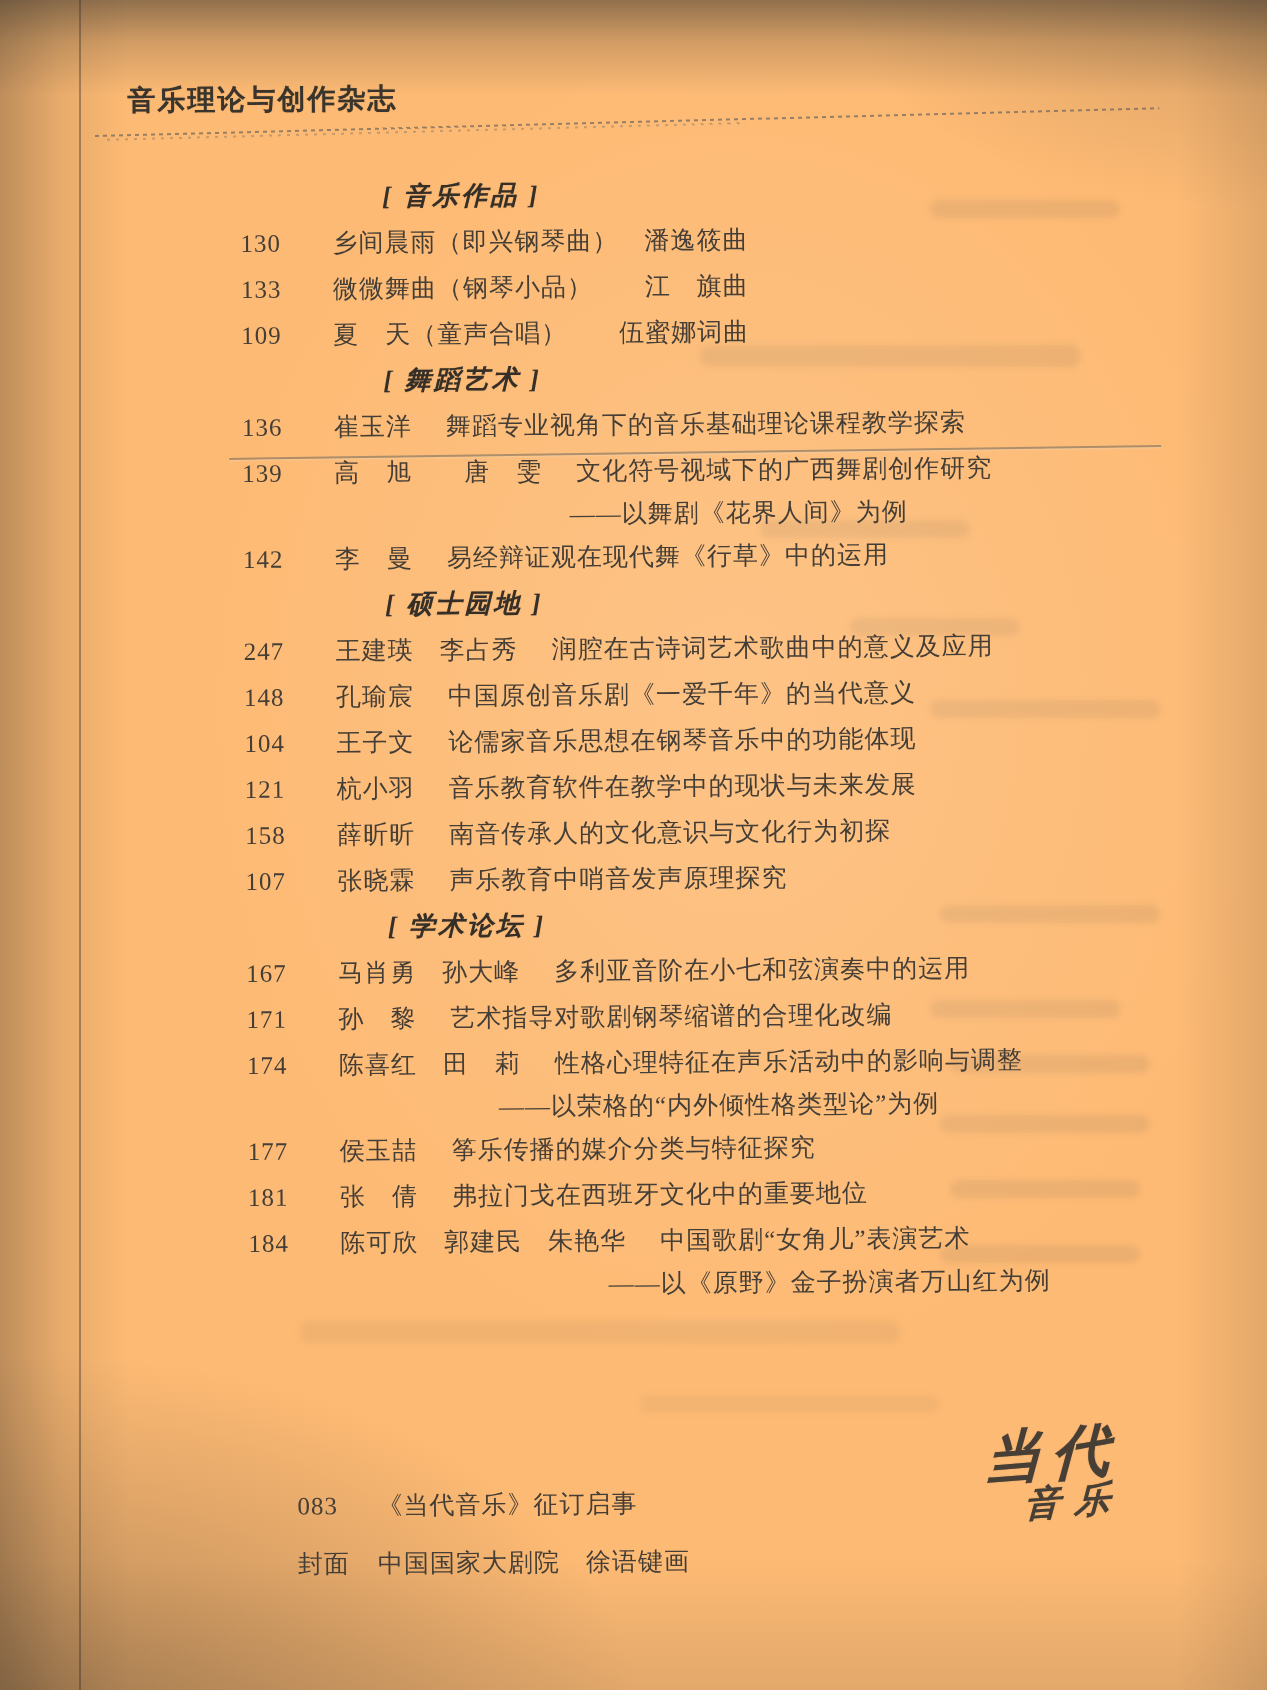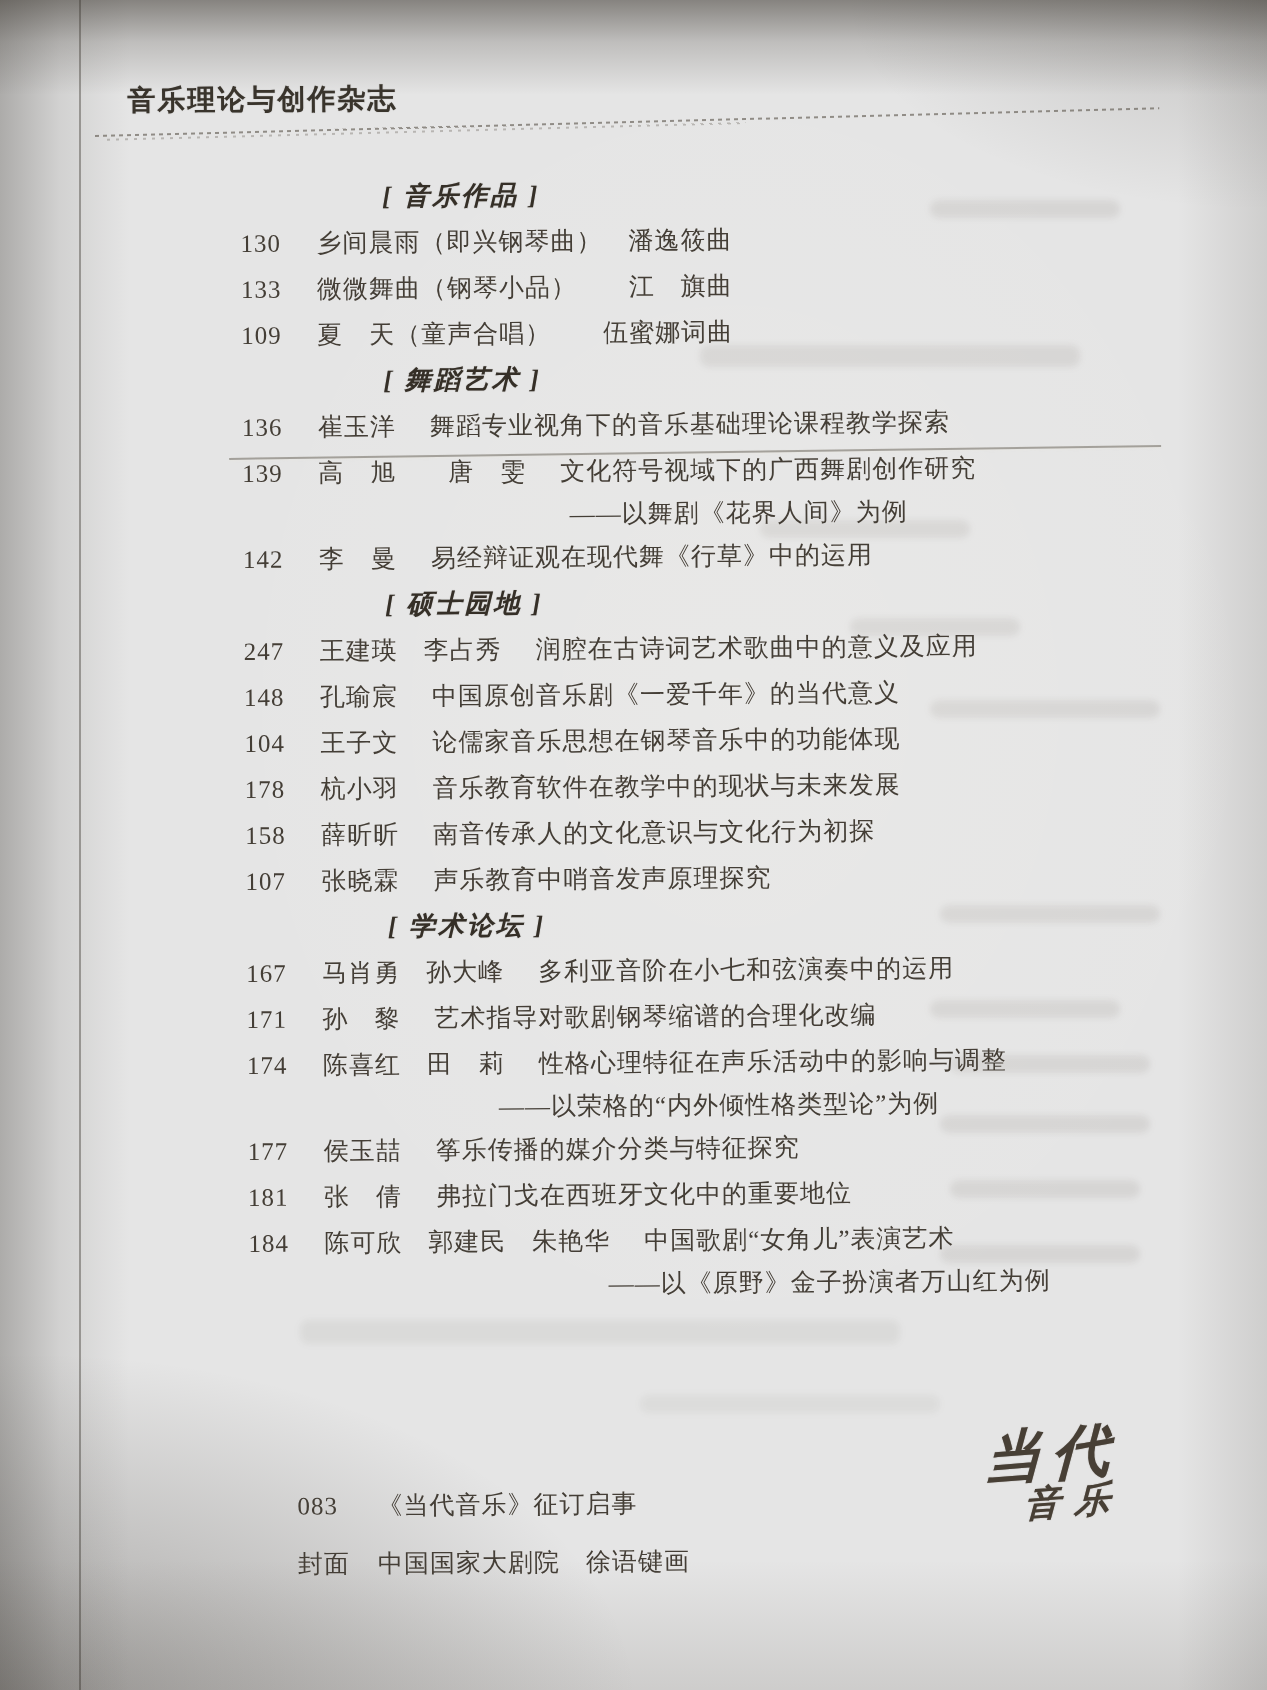--- a/index.html
+++ b/index.html
@@ -1,18 +1,18 @@
 <!DOCTYPE html>
 <html><head>
 <meta charset="utf-8">
 <style>
   html,body{margin:0;padding:0;background:#6e6962;}
   .photo{
     position:relative; width:1267px; height:1690px; overflow:hidden;
-    background:#e5e5e5;
+    background:#fdba74;
     font-family:"Liberation Serif","DejaVu Serif",serif;
     color:#443e36;
   }
   
   .photo::before{
     content:""; position:absolute; inset:0; pointer-events:none; z-index:3;
     background:
       radial-gradient(ellipse 760px 950px at 58% 42%, rgba(255,252,244,0.14), transparent 72%),
       linear-gradient(to bottom, rgba(56,51,44,0.55) 0px, rgba(56,51,44,0.22) 42px, rgba(56,51,44,0) 95px),
       linear-gradient(to right, rgba(42,38,32,0.30) 0px, rgba(42,38,32,0.10) 60px, rgba(42,38,32,0) 130px),
@@ -47,21 +47,21 @@
     background:rgba(110,103,93,0.55); transform:rotate(-0.35deg);
     box-shadow:0 1px 2px rgba(236,231,222,0.35);
   }
 
   .toc{ position:absolute; left:245px; top:172px; width:830px; font-size:25px; line-height:46px; }
   .sec-heading{
     margin-left:142px; font-weight:bold; font-style:italic; font-size:26px;
     letter-spacing:3px; color:#352f27; text-shadow:0 0 1px rgba(53,47,39,0.4);
   }
   .entry{ display:flex; align-items:baseline; white-space:pre; }
-  .num{ flex:none; width:48px; margin-right:28px; letter-spacing:1px; }
+  .num{ flex:none; width:48px; margin-right:44px; letter-spacing:1px; }
   .authors{ flex:none; margin-right:34px; letter-spacing:1px; }
   .title{ letter-spacing:1px; }
   .cont{ text-align:right; line-height:40px; letter-spacing:1px; white-space:pre; }
   .cont-1{ width:665px; } .cont-2{ width:692px; } .cont-3{ width:802px; }
 
   .footer{ position:absolute; left:245px; top:1475px; width:830px; font-size:25px; line-height:58px; }
   .footer .num{ width:80px; margin-right:0;margin-left:47px; }
 
   .logo{
     position:absolute; left:978px; top:1428px; z-index:5; color:#473f35;
@@ -119,21 +119,21 @@
         <div class="entry"><span class="num">109</span><span class="title">夏　天（童声合唱）　　伍蜜娜词曲</span></div>
         <div class="sec-heading">[ 舞蹈艺术 ]</div>
         <div class="entry"><span class="num">136</span><span class="authors">崔玉洋</span><span class="title">舞蹈专业视角下的音乐基础理论课程教学探索</span></div>
         <div class="entry"><span class="num">139</span><span class="authors">高　旭　　唐　雯</span><span class="title">文化符号视域下的广西舞剧创作研究</span></div>
         <div class="cont cont-1">——以舞剧《花界人间》为例</div>
         <div class="entry"><span class="num">142</span><span class="authors">李　曼</span><span class="title">易经辩证观在现代舞《行草》中的运用</span></div>
         <div class="sec-heading">[ 硕士园地 ]</div>
         <div class="entry"><span class="num">247</span><span class="authors">王建瑛　李占秀</span><span class="title">润腔在古诗词艺术歌曲中的意义及应用</span></div>
         <div class="entry"><span class="num">148</span><span class="authors">孔瑜宸</span><span class="title">中国原创音乐剧《一爱千年》的当代意义</span></div>
         <div class="entry"><span class="num">104</span><span class="authors">王子文</span><span class="title">论儒家音乐思想在钢琴音乐中的功能体现</span></div>
-        <div class="entry"><span class="num">178</span><span class="authors">杭小羽</span><span class="title">音乐教育软件在教学中的现状与未来发展</span></div>
+        <div class="entry"><span class="num">121</span><span class="authors">杭小羽</span><span class="title">音乐教育软件在教学中的现状与未来发展</span></div>
         <div class="entry"><span class="num">158</span><span class="authors">薛昕昕</span><span class="title">南音传承人的文化意识与文化行为初探</span></div>
         <div class="entry"><span class="num">107</span><span class="authors">张晓霖</span><span class="title">声乐教育中哨音发声原理探究</span></div>
         <div class="sec-heading">[ 学术论坛 ]</div>
         <div class="entry"><span class="num">167</span><span class="authors">马肖勇　孙大峰</span><span class="title">多利亚音阶在小七和弦演奏中的运用</span></div>
         <div class="entry"><span class="num">171</span><span class="authors">孙　黎</span><span class="title">艺术指导对歌剧钢琴缩谱的合理化改编</span></div>
         <div class="entry"><span class="num">174</span><span class="authors">陈喜红　田　莉</span><span class="title">性格心理特征在声乐活动中的影响与调整</span></div>
         <div class="cont cont-2">——以荣格的“内外倾性格类型论”为例</div>
         <div class="entry"><span class="num">177</span><span class="authors">侯玉喆</span><span class="title">筝乐传播的媒介分类与特征探究</span></div>
         <div class="entry"><span class="num">181</span><span class="authors">张　倩</span><span class="title">弗拉门戈在西班牙文化中的重要地位</span></div>
         <div class="entry"><span class="num">184</span><span class="authors">陈可欣　郭建民　朱艳华</span><span class="title">中国歌剧“女角儿”表演艺术</span></div>

